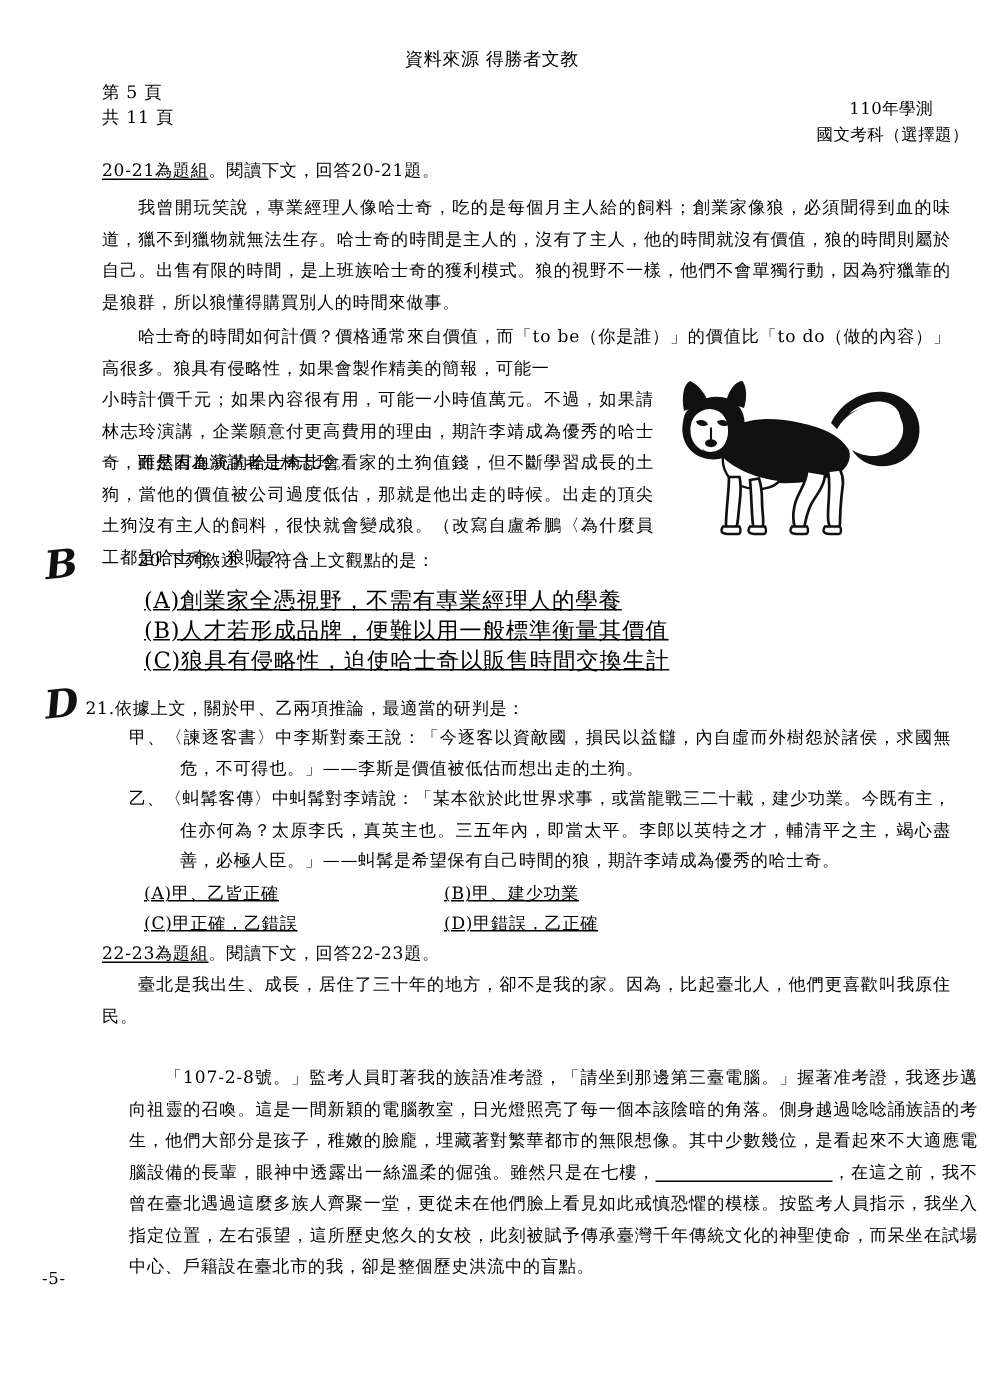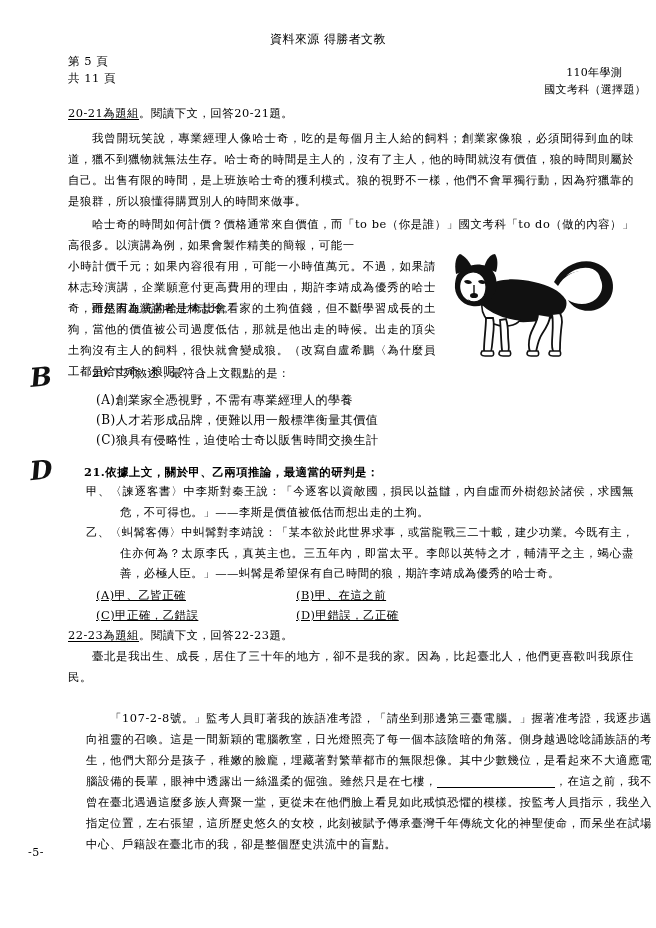--- a/index.html
+++ b/index.html
@@ -79,23 +79,24 @@
   
   .q-row {
     position: absolute;
     font-size: 11.4px;
     line-height: 20px;
     letter-spacing: 0.5px;
   }
   .q-num { }
   .opts {
     position: absolute;
-    font-size: 12px;
+    font-size: 15px;
     line-height: 20px;
     letter-spacing: 0.5px;
+    text-decoration: underline;
   }
   .opt-grid {
     position: absolute;
     font-size: 11.4px;
     line-height: 20px;
     letter-spacing: 0.5px;
     width: 420px;
   }
   .opt-grid .row {
     display: flex;
@@ -174,21 +175,21 @@
     <div class="line1">110年學測</div>
     <div class="line2">國文考科（選擇題）</div>
   </div>
 
   <div class="group-head" style="top:104px; left:68px;">
     <span class="under">20-21為題組</span><span>。閱讀下文，回答20-21題。</span>
   </div>
 
   <div class="block indent2" style="top:128px; left:68px; width:566px;">我曾開玩笑說，專業經理人像哈士奇，吃的是每個月主人給的飼料；創業家像狼，必須聞得到血的味道，獵不到獵物就無法生存。哈士奇的時間是主人的，沒有了主人，他的時間就沒有價值，狼的時間則屬於自己。出售有限的時間，是上班族哈士奇的獲利模式。狼的視野不一樣，他們不會單獨行動，因為狩獵靠的是狼群，所以狼懂得購買別人的時間來做事。</div>
 
-  <div class="block indent2" style="top:214px; left:68px; width:566px;">哈士奇的時間如何計價？價格通常來自價值，而「to be（你是誰）」國文考科「to do（做的內容）」高很多。以演講為例，如果會製作精美的簡報，可能一</div>
+  <div class="block indent2" style="top:214px; left:68px; width:566px;">哈士奇的時間如何計價？價格通常來自價值，而「to be（你是誰）」的價值比「to do（做的內容）」高很多。狼具有侵略性，如果會製作精美的簡報，可能一</div>
   <div class="block" style="top:256px; left:68px; width:368px;">小時計價千元；如果內容很有用，可能一小時值萬元。不過，如果請林志玲演講，企業願意付更高費用的理由，期許李靖成為優秀的哈士奇，而是因為演講者是林志玲。</div>
 
   <svg class="dog" viewBox="0 0 196 112">
 
     <path d="M108 30 C118 10 142 4 156 14 C172 25 170 48 154 56 C142 62 128 58 122 48 C130 53 142 54 150 47 C159 39 158 26 148 21 C137 15 120 20 112 34 Z" fill="#111"></path>
     <path d="M120 24 C130 14 146 13 152 21 C157 28 154 38 146 42 C152 36 153 28 148 23 C142 17 130 18 120 24 Z" fill="#fff"></path>
 
     <path d="M40 34 C52 26 70 26 88 30 C102 33 114 38 120 48 C122 55 118 62 110 65 C96 70 74 72 58 68 C44 64 36 56 34 48 C33 41 35 37 40 34 Z" fill="#111"></path>
 
     <path d="M36 52 C44 60 58 66 74 68 C70 74 58 76 48 72 C40 69 35 61 36 52 Z" fill="#fff" stroke="#111" stroke-width="1.6"></path>
@@ -228,36 +229,36 @@
     <span class="q-num">20.</span><span>下列敘述，最符合上文觀點的是：</span>
   </div>
   <div class="opts" style="top:390px; left:96px; width:540px;">
     <div>(A)創業家全憑視野，不需有專業經理人的學養</div>
     <div>(B)人才若形成品牌，便難以用一般標準衡量其價值</div>
     <div>(C)狼具有侵略性，迫使哈士奇以販售時間交換生計</div>
   </div>
 
   <div class="handmark" style="top:455px; left:30px;">D</div>
 
-  <div class="q-row" style="top:462px; left:84px; width:560px;font-weight:bold;">
+  <div class="q-row" style="top:462px; left:57px; width:560px;">
     <span class="q-num">21.</span><span>依據上文，關於甲、乙兩項推論，最適當的研判是：</span>
   </div>
 
   <div class="sub-item" style="top:481px; left:86px; width:548px;">
     <span class="hang">甲、〈諫逐客書〉中李斯對秦王說：「今逐客以資敵國，損民以益讎，內自虛而外樹怨於諸侯，求國無危，不可得也。」——李斯是價值被低估而想出走的土狗。</span>
   </div>
 
   <div class="sub-item" style="top:522px; left:86px; width:548px;">
     <span class="hang">乙、〈虯髯客傳〉中虯髯對李靖說：「某本欲於此世界求事，或當龍戰三二十載，建少功業。今既有主，住亦何為？太原李氏，真英主也。三五年內，即當太平。李郎以英特之才，輔清平之主，竭心盡善，必極人臣。」——虯髯是希望保有自己時間的狼，期許李靖成為優秀的哈士奇。</span>
   </div>
 
   <div class="opt-grid" style="top:585px; left:96px;text-decoration:underline;">
     <div class="row">
       <span class="c1">(A)甲、乙皆正確</span>
-      <span class="c2">(B)甲、在這之前</span>
+      <span class="c2">(B)甲、建少功業</span>
     </div>
     <div class="row">
       <span class="c1">(C)甲正確，乙錯誤</span>
       <span class="c2">(D)甲錯誤，乙正確</span>
     </div>
   </div>
 
   <div class="group-head" style="top:626px; left:68px;">
     <span class="under">22-23為題組</span><span>。閱讀下文，回答22-23題。</span>
   </div>

